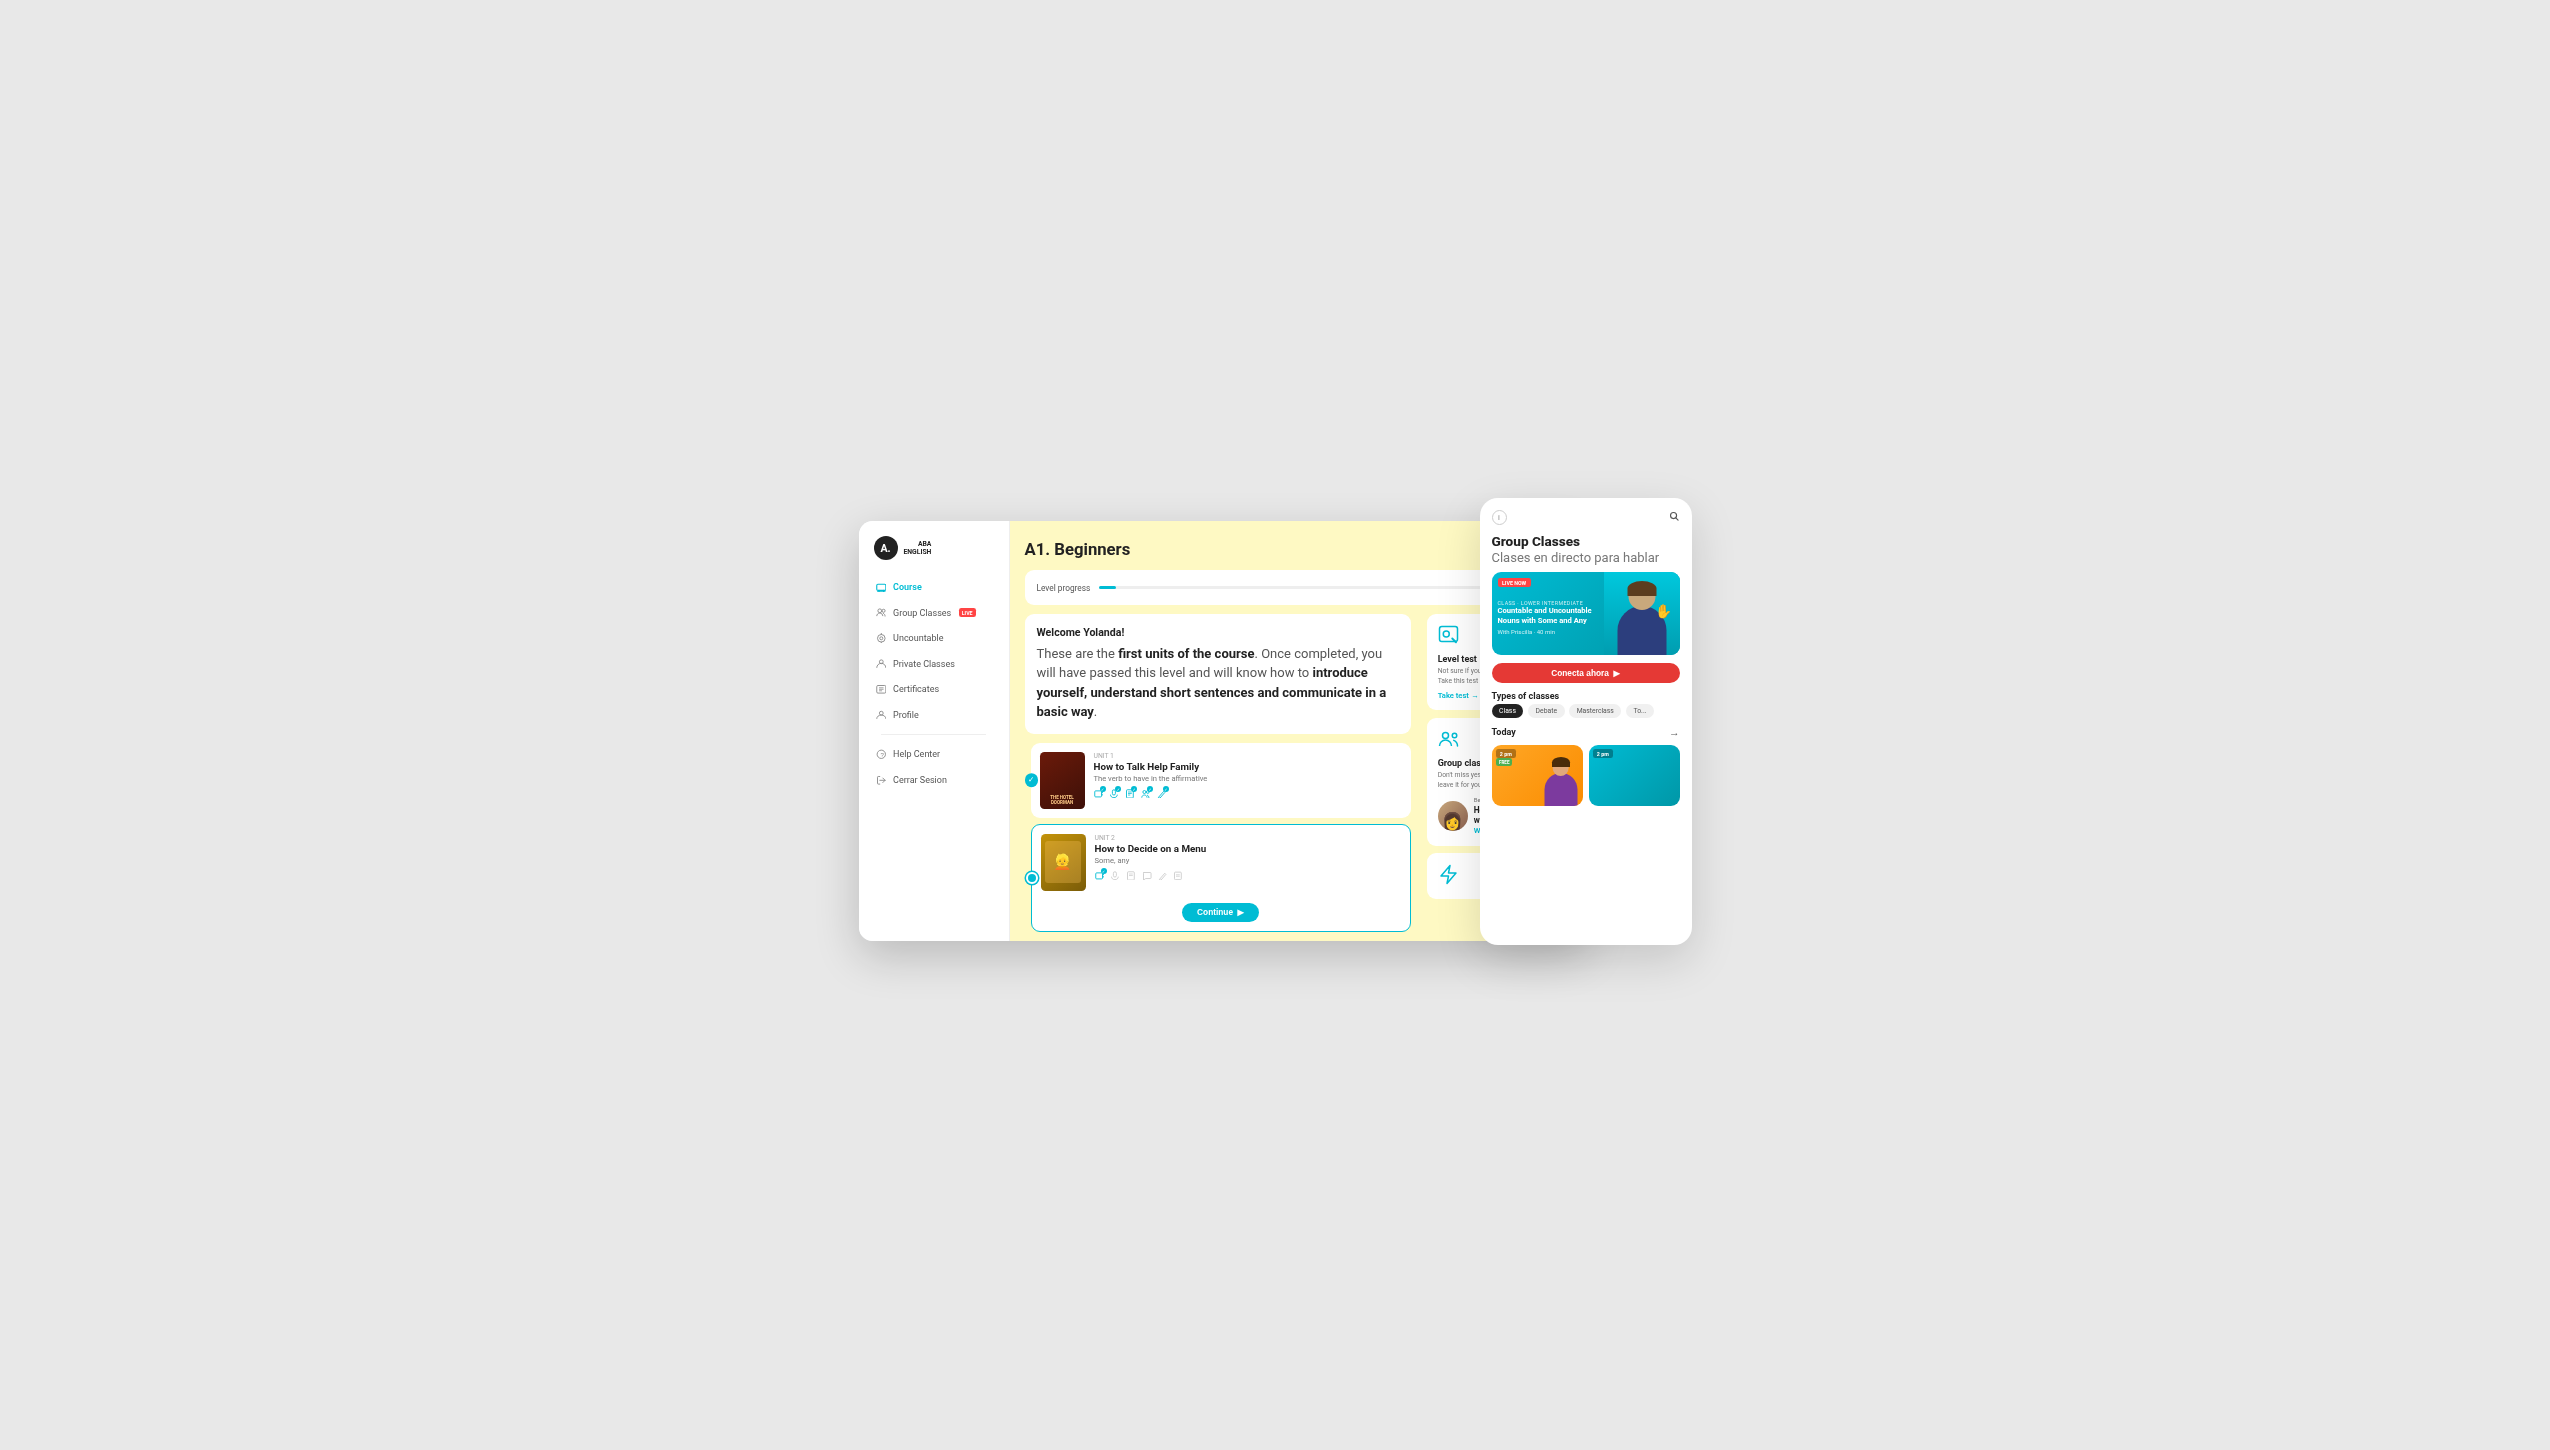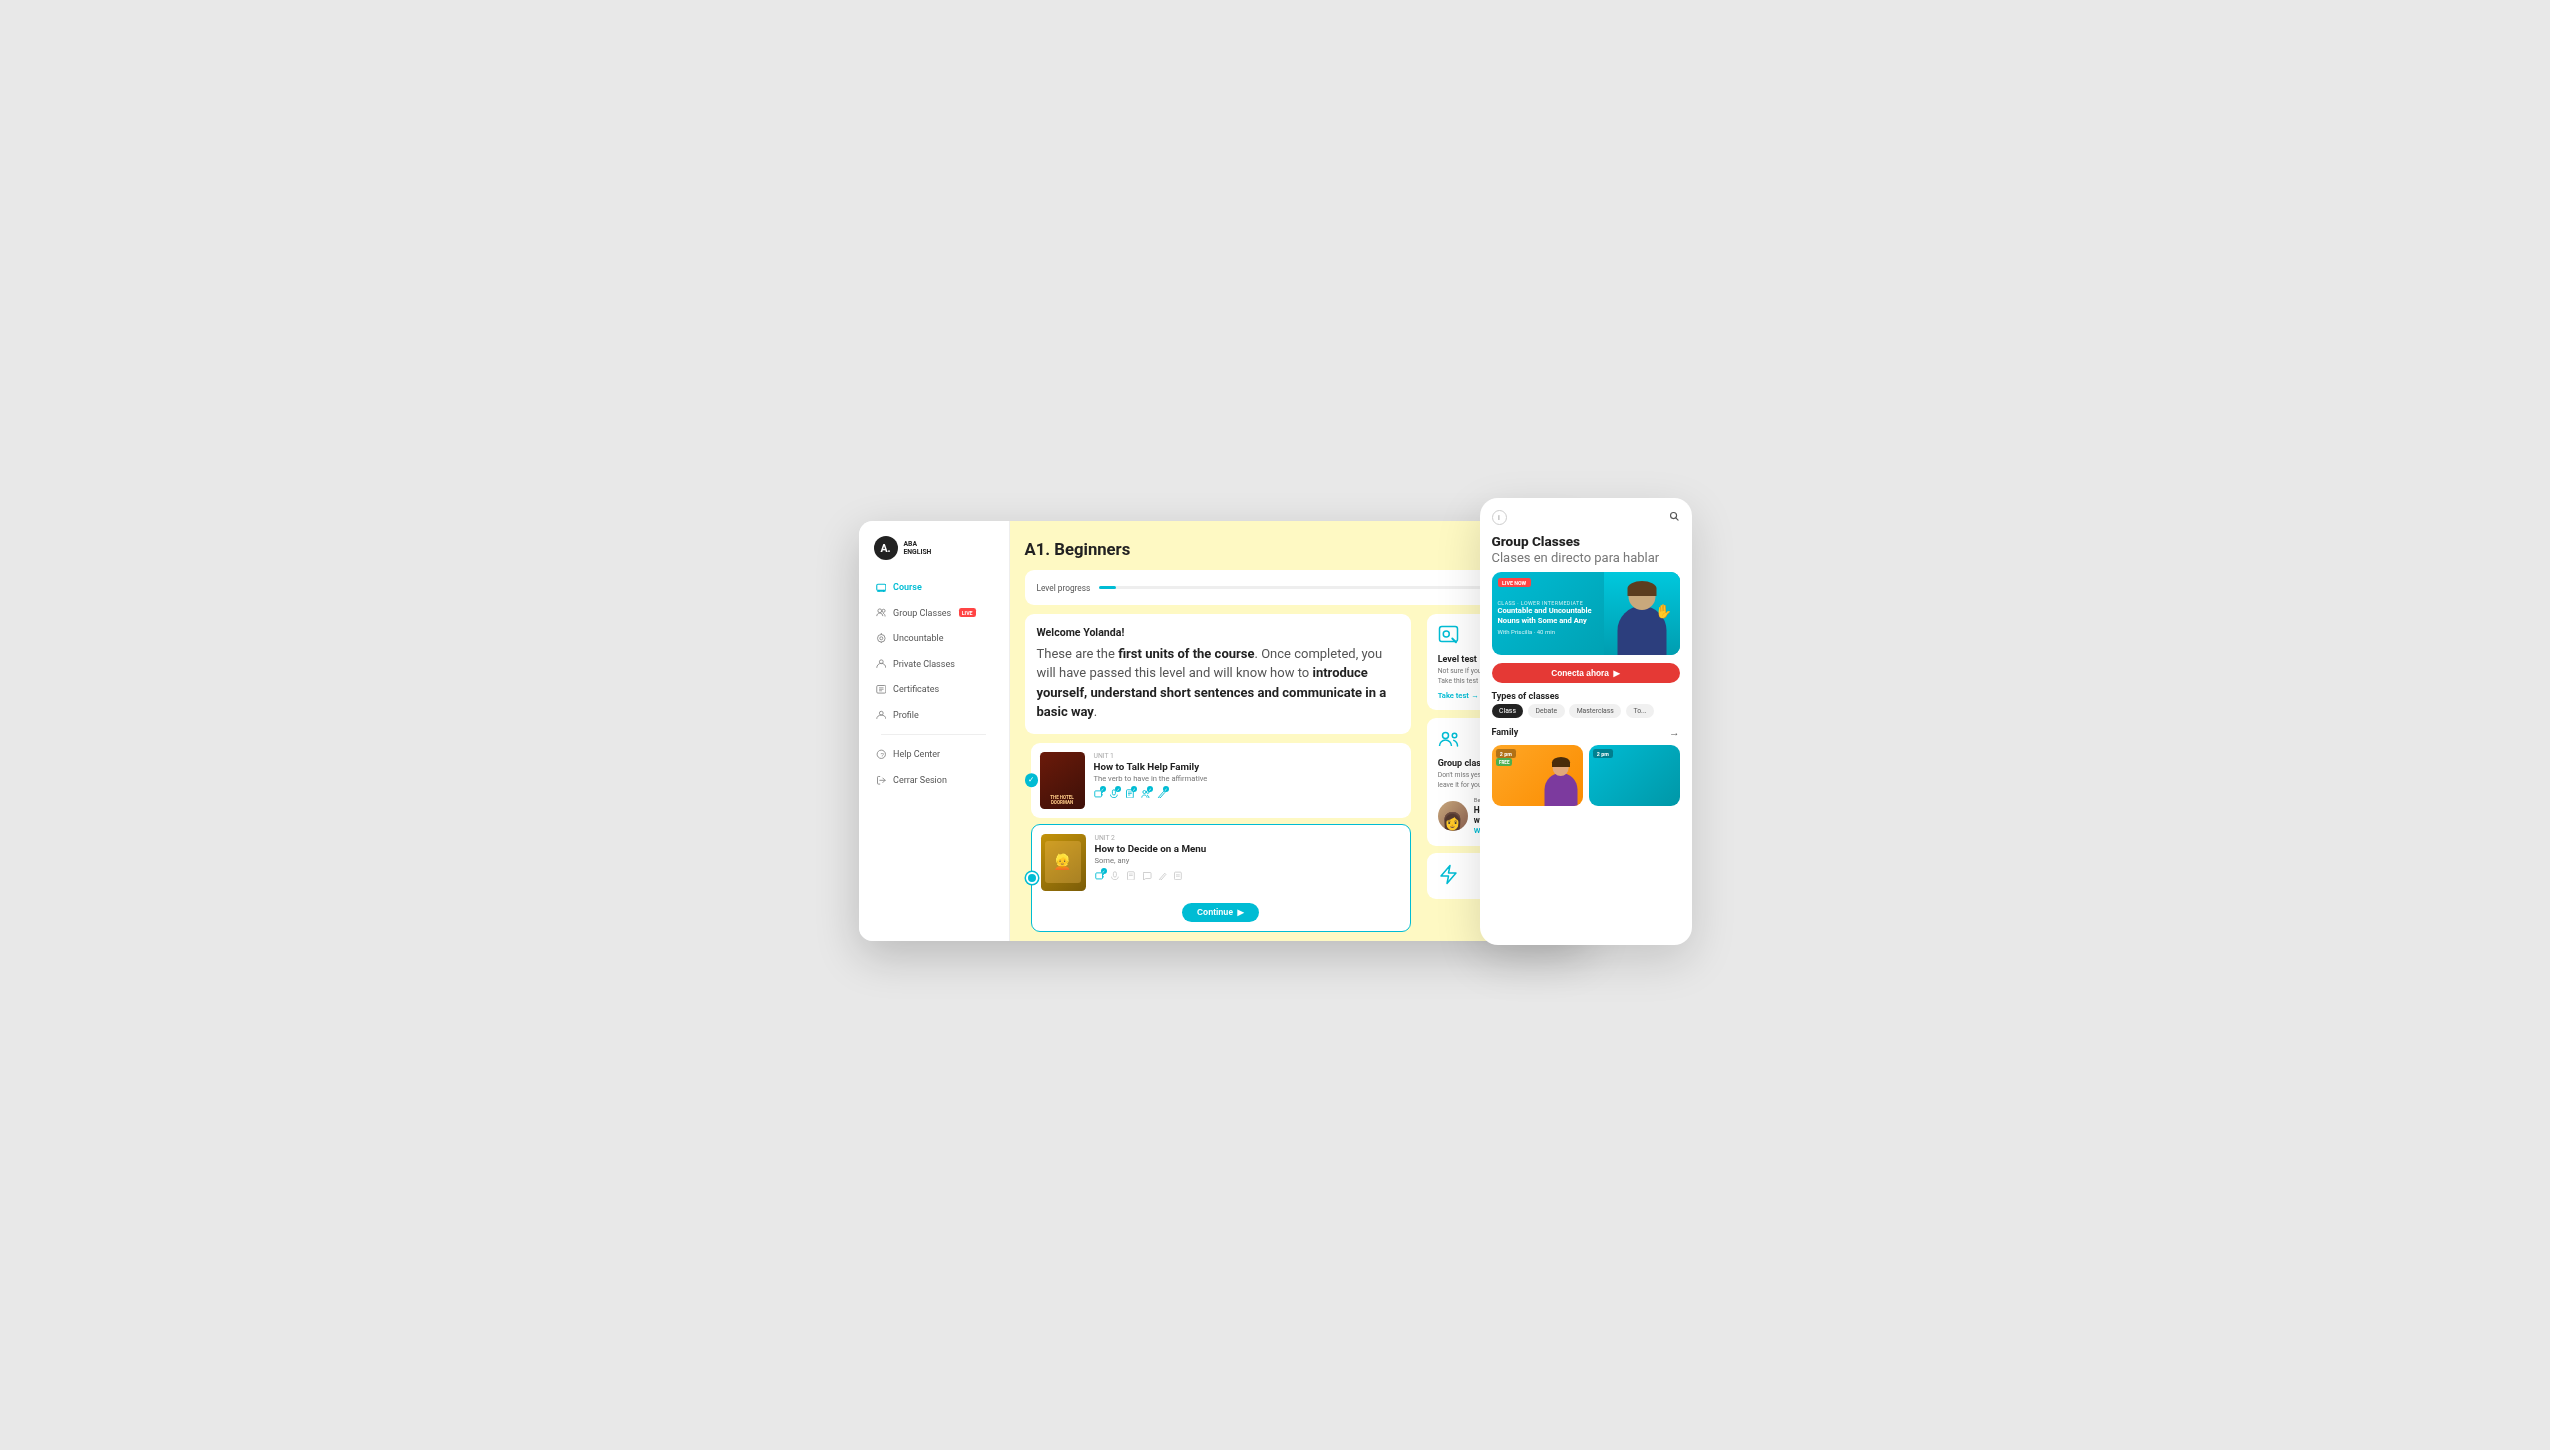--- a/index.html
+++ b/index.html
@@ -725,21 +725,21 @@
 
 <div class="scene">
 
   <div class="main-window">
 
     <div class="sidebar">
       <div class="logo-area">
         <div class="logo-circle">
           <span>A.</span>
         </div>
-        <div class="logo-text" style="white-space:pre-line;">ABA
+        <div class="logo-text" style="white-space:pre-line;text-align:right;">ABA
 ENGLISH</div>
       </div>
 
       <div class="nav-section">
 
         <div class="nav-item active">
           <span class="nav-icon">
             <svg width="10.6" height="10.6" viewBox="0 0 14 14" fill="none" xmlns="http://www.w3.org/2000/svg">
               <rect x="1" y="3" width="12" height="8" rx="1.5" stroke="#00bcd4" stroke-width="1.5" fill="none"></rect>
               <path d="M4 11 L4 13" stroke="#00bcd4" stroke-width="1.5" stroke-linecap="round"></path>
@@ -1096,21 +1096,21 @@
           <span>Masterclass</span>
         </div>
         <div class="type-tab">
           <span>To...</span>
         </div>
       </div>
     </div>
 
     <div class="today-section">
       <div class="today-header">
-        <span class="today-title">Family</span>
+        <span class="today-title">Today</span>
         <span class="today-arrow">→</span>
       </div>
       <div class="today-cards">
 
         <div class="today-card today-card-orange">
           <span class="today-time-badge">2 pm</span>
           <span class="free-badge">FREE</span>
           <div style="position:absolute;bottom:0;right:3px;width:38px;height:53px;display:flex;align-items:flex-end;justify-content:center;">
 
             <div style="width:36px;height:51px;position:relative;">

